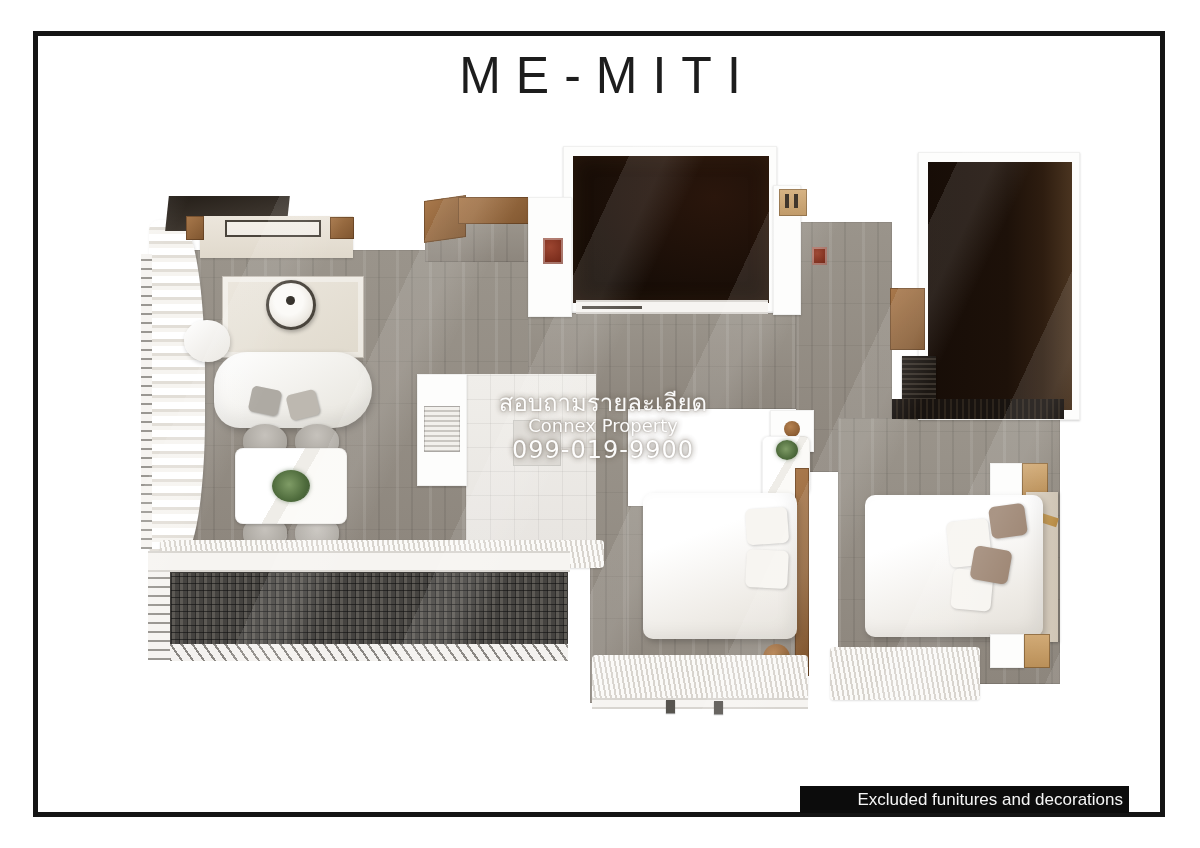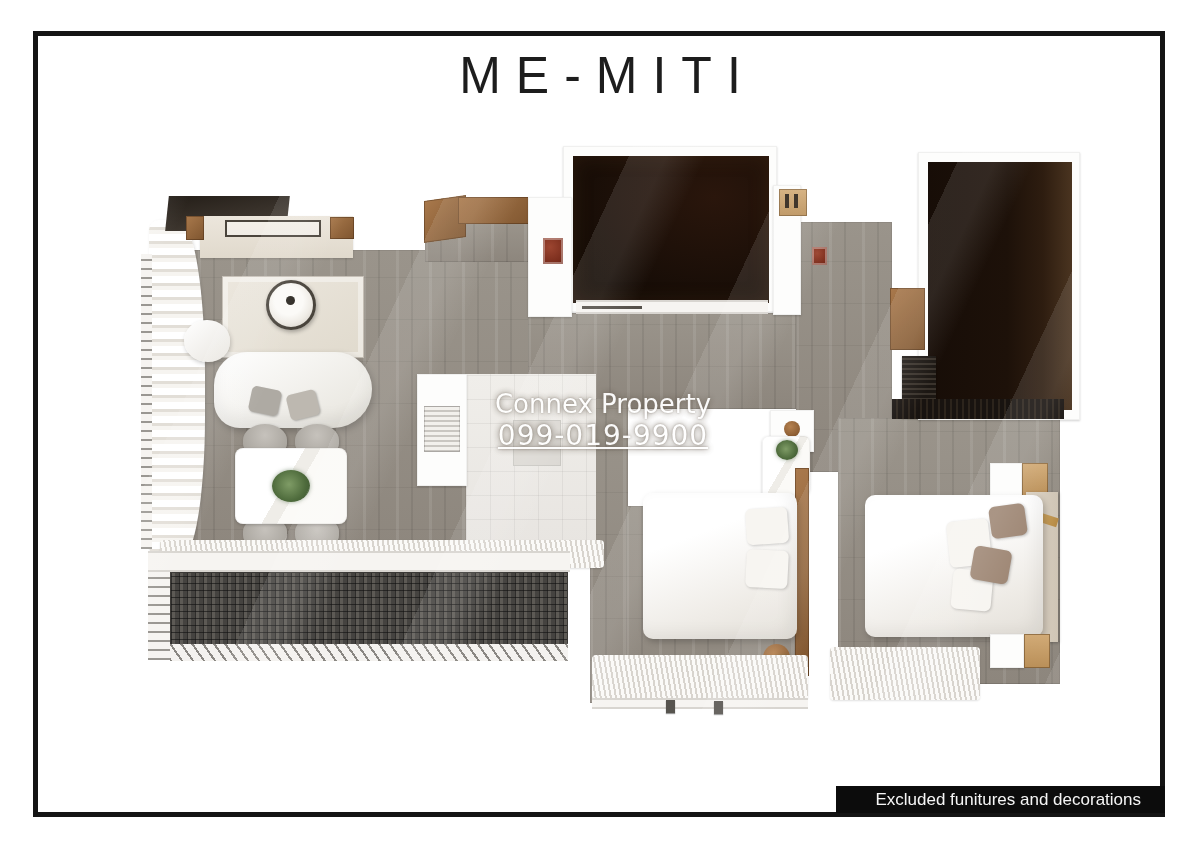--- a/index.html
+++ b/index.html
@@ -87,26 +87,26 @@
   .tanapp{background:linear-gradient(#d2ab77,#b98f58);box-shadow:inset 0 0 0 1px rgba(90,60,25,.5);}
   .slot{background:#2a1f14;}
   .post{background:#57544f;box-shadow:0 1px 1px rgba(0,0,0,.4);}
   .headb2{background:linear-gradient(90deg,#ddd4c6,#cfc5b5);box-shadow:1px 1px 3px rgba(0,0,0,.25);}
   .gold{background:linear-gradient(90deg,#d3ab67,#b58a45);}
   
   .wmark{left:448px;top:390px;width:310px;text-align:center;z-index:5;
       color:var(--wm);opacity:.95;font-family:"DejaVu Sans",sans-serif;
       text-shadow:0 0 6px rgba(96,86,74,.9),0 0 2px rgba(140,130,118,.7);}
   .wm1{font-size:24px;line-height:1.1;}
-  .wm2{font-size:26px;line-height:1.15;}
-  .wm3{font-size:28px;line-height:1.15;letter-spacing:1px;text-decoration:underline;}
+  .wm2{font-size:18px;line-height:1.15;}
+  .wm3{font-size:24px;line-height:1.15;letter-spacing:1px;}
   
   .note{z-index:6;background:var(--note-bg);color:var(--note-fg);display:flex;align-items:center;
       font-size:17px;}
-  .note1{left:836px;top:786px;width:329px;height:27px;justify-content:flex-end;padding-right:24px;
+  .note1{left:800px;top:786px;width:329px;height:27px;justify-content:flex-end;padding-right:6px;
       box-sizing:border-box;}
   .note2{left:624px;top:816px;width:541px;height:30px;justify-content:center;}
 </style>
 </head>
 <body>
 
 <div class="stage">
 
   <div class="abs frame"></div>
 
@@ -206,19 +206,20 @@
     <div class="abs fringe" style="left:160px;top:540px;width:444px;height:28px;"></div>
     <div class="abs sill" style="left:148px;top:551px;width:422px;height:21px;"></div>
     <div class="abs mesh" style="left:170px;top:572px;width:398px;height:76px;box-sizing:border-box;"></div>
     <div class="abs hatch" style="left:170px;top:644px;width:398px;height:17px;"></div>
     <div class="abs hatchv" style="left:148px;top:572px;width:22px;height:88px;"></div>
 
     <div class="abs rays" style="left:140px;top:140px;width:940px;height:580px;z-index:4;"></div>
   </div>
 
   <div class="abs wmark">
+    <div class="wm1">สอบถามรายละเอียด</div>
     <div class="wm2">Connex Property</div>
     <div class="wm3">099-019-9900</div>
   </div>
 
   <div class="abs note note1">Excluded funitures and decorations</div>
 
 </div>
 
 </body></html>

